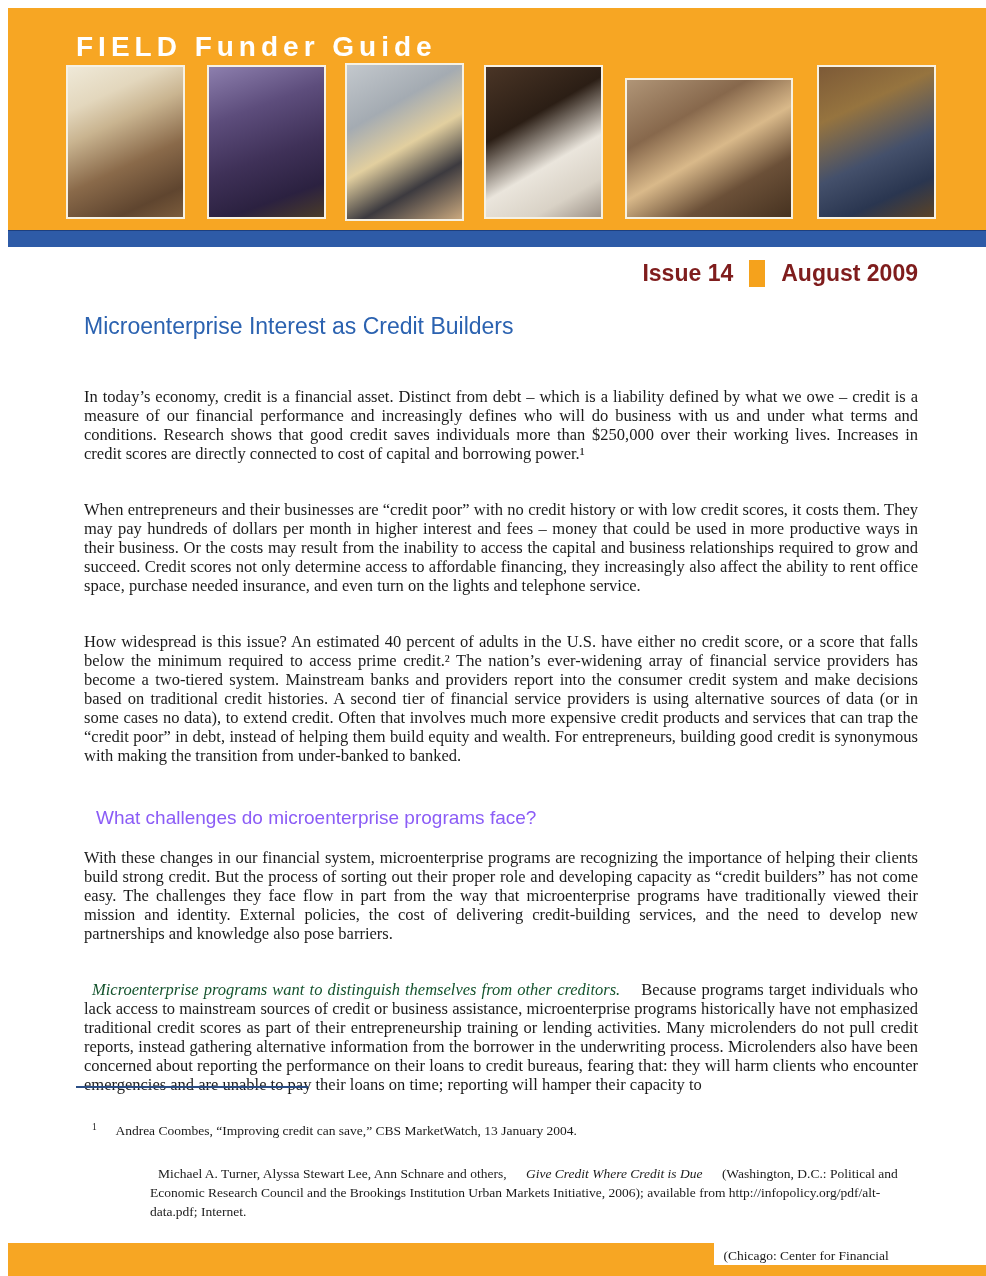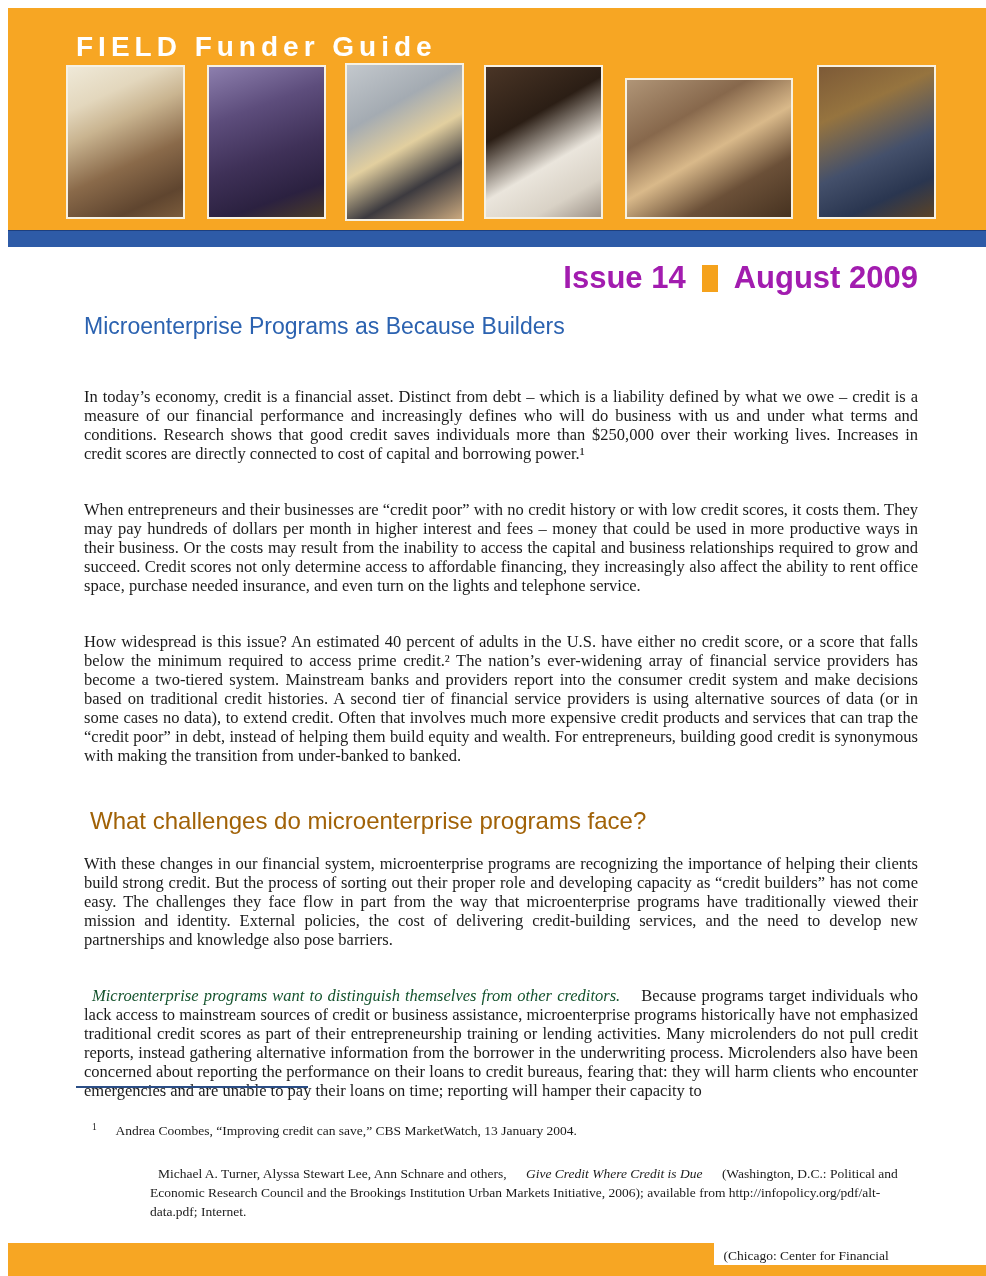--- a/index.html
+++ b/index.html
@@ -47,22 +47,22 @@
     width: 986px; height: 10px;
     background: #2E5BA7;
     border-top: 1px solid #1d3f7e;
   }
 
   
   .issue-line {
     position: absolute; top: 236px; right: 60px;
     display: flex; align-items: center;
     font-family: "Liberation Sans", sans-serif;
-    font-weight: bold; font-size: 31px;
-    color: #a21caf; white-space: nowrap;
+    font-weight: bold; font-size: 23px;
+    color: #7f1d1d; white-space: nowrap;
   }
   .issue-divider {
     display: inline-block;
     width: 2px; height: 27px;
     background: #F5A21C;
     margin: 0 8px;
   }
 
   
   .content {
@@ -75,23 +75,23 @@
     color: #2B62B0;
     margin-bottom: 31px;
   }
   p.body-par {
     font-size: 16.5px; line-height: 19px;
     text-align: justify;
     margin-bottom: 21px;
   }
   .section-heading {
     font-family: "Liberation Sans", sans-serif;
-    font-weight: normal; font-size: 24px;
-    color: #a16207;
-    margin: 26px 0 3px 6px;
+    font-weight: normal; font-size: 19px;
+    color: #8b5cf6;
+    margin: 26px 0 3px 12px;
   }
   .lead-in {
     font-style: italic;
     color: #14532d;
   }
 
   
   .footnotes {
     position: absolute; left: 60px; top: 1070px;
     width: 866px;
@@ -136,21 +136,21 @@
 
 <div class="divider-bar"></div>
 
 <div class="issue-line">
   <span>Issue 14</span>
   <span class="issue-divider"></span>
   <span>August 2009</span>
 </div>
 
 <div class="content">
-  <h1 class="article-title">Microenterprise Programs as Because Builders</h1>
+  <h1 class="article-title">Microenterprise Interest as Credit Builders</h1>
 
   <p class="body-par">In today’s economy, credit is a financial asset. Distinct from debt – which is a liability defined by what we owe – credit is a measure of our financial performance and increasingly defines who will do business with us and under what terms and conditions. Research shows that good credit saves individuals more than $250,000 over their working lives. Increases in credit scores are directly connected to cost of capital and borrowing power.¹</p>
   <p class="body-par">When entrepreneurs and their businesses are “credit poor” with no credit history or with low credit scores, it costs them. They may pay hundreds of dollars per month in higher interest and fees – money that could be used in more productive ways in their business. Or the costs may result from the inability to access the capital and business relationships required to grow and succeed. Credit scores not only determine access to affordable financing, they increasingly also affect the ability to rent office space, purchase needed insurance, and even turn on the lights and telephone service.</p>
   <p class="body-par">How widespread is this issue? An estimated 40 percent of adults in the U.S. have either no credit score, or a score that falls below the minimum required to access prime credit.² The nation’s ever-widening array of financial service providers has become a two-tiered system. Mainstream banks and providers report into the consumer credit system and make decisions based on traditional credit histories. A second tier of financial service providers is using alternative sources of data (or in some cases no data), to extend credit. Often that involves much more expensive credit products and services that can trap the “credit poor” in debt, instead of helping them build equity and wealth. For entrepreneurs, building good credit is synonymous with making the transition from under-banked to banked.</p>
 
   <h2 class="section-heading">What challenges do microenterprise programs face?</h2>
   <p class="body-par">With these changes in our financial system, microenterprise programs are recognizing the importance of helping their clients build strong credit. But the process of sorting out their proper role and developing capacity as “credit builders” has not come easy. The challenges they face flow in part from the way that microenterprise programs have traditionally viewed their mission and identity. External policies, the cost of delivering credit-building services, and the need to develop new partnerships and knowledge also pose barriers.</p>
 
   <p class="body-par"><span class="lead-in">Microenterprise programs want to distinguish themselves from other creditors.</span><span> Because programs target individuals who lack access to mainstream sources of credit or business assistance, microenterprise programs historically have not emphasized traditional credit scores as part of their entrepreneurship training or lending activities. Many microlenders do not pull credit reports, instead gathering alternative information from the borrower in the underwriting process. Microlenders also have been concerned about reporting the performance on their loans to credit bureaus, fearing that: they will harm clients who encounter emergencies and are unable to pay their loans on time; reporting will hamper their capacity to</span></p>
 </div>

